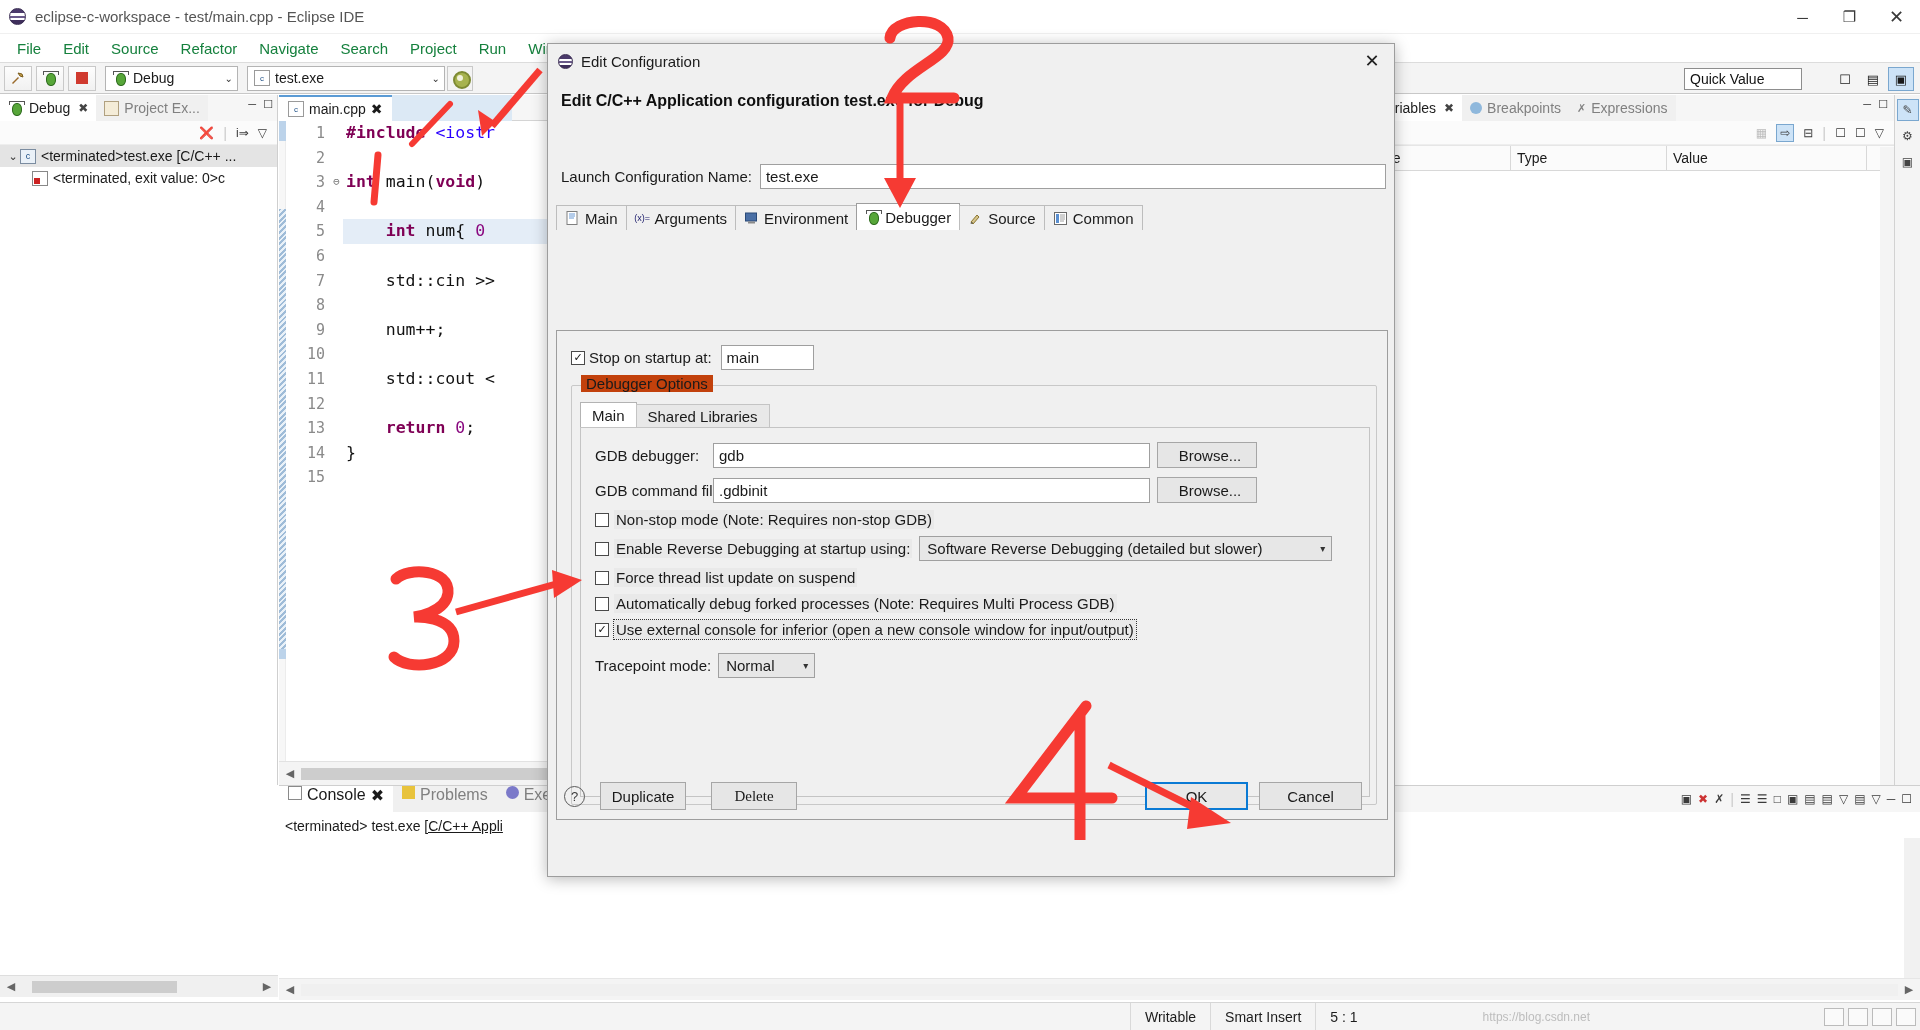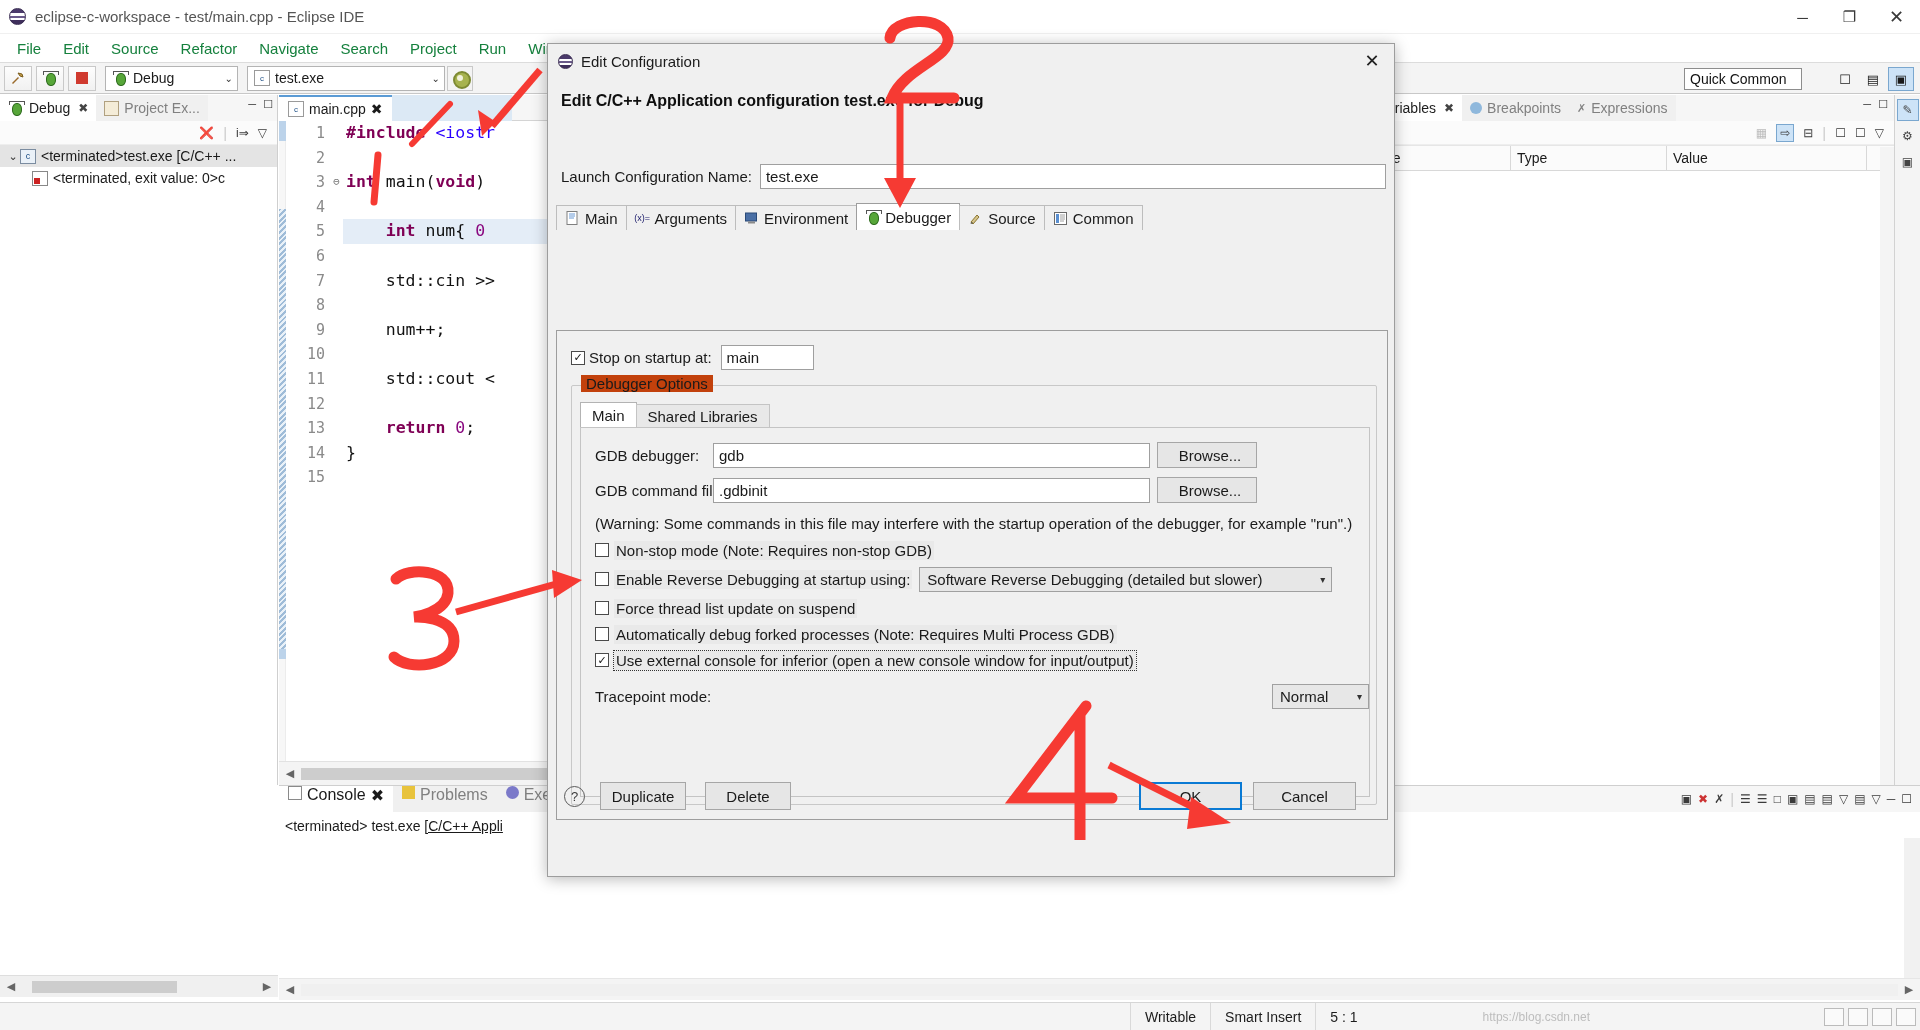--- a/index.html
+++ b/index.html
@@ -296,21 +296,21 @@
   }
   #warntext { font-size:15px; margin:11px 14px 0 14px; line-height:1.33; }
   .opt { display:flex; align-items:center; margin-left:14px; margin-top:7px; }
   .opt .otxt { font-size:15px; margin-left:5px; background:#e9e9e9; padding:1px 2px; white-space:nowrap; }
   .opt.focusbox .otxt { outline:1px dotted #333; background:#e9e9e9; }
   .selbox {
     margin-left:7px; height:25px; border:1px solid #a0a0a0; background:#e7e7e7;
     font-size:15px; display:flex; align-items:center; padding:0 6px 0 7px; white-space:nowrap;
   }
   .selbox .arr { margin-left:auto; padding-left:16px; font-size:10px; color:#333; }
-  #tracerow { display:flex; align-items:center; margin:14px 0 0 14px;justify-content:space-between; }
+  #tracerow { display:flex; align-items:center; margin:14px 0 0 14px; }
   #dlgbtnrow {
     position:absolute; left:0; bottom:0; width:848px; height:56px;
     display:flex; align-items:center; padding:0 16px;
   }
   .helpq {
     width:21px;height:21px;border-radius:50%;border:1.6px solid #5a5a5a;
     display:flex;align-items:center;justify-content:center;font-size:13px;color:#3a3a3a;flex:none;
   }
   .dbtn {
     height:28px; min-width:86px; border:1px solid #a6a6a6; background:#e6e6e6;
@@ -370,21 +370,21 @@
     <span class="cb-arrow">⌄</span>
   </div>
   <div class="tb-combo" style="width:198px;">
     <span class="cfile" style="margin-right:5px;">c</span>
     <span>test.exe</span>
     <span class="cb-arrow">⌄</span>
   </div>
   <div style="width:26px;height:25px;margin-left:2px;border:1px solid #c9c9c9;display:flex;align-items:center;justify-content:center;">
       <span class="gear"></span>
     </div>
-  <div id="qaccess">Quick Common</div>
+  <div id="qaccess">Quick Value</div>
   <div class="tb-right-icons">
     <div class="tb-ricon">☐</div>
     <div class="tb-ricon">▤</div>
     <div class="tb-ricon sel">▣</div>
   </div>
 </div>
 
 <div id="debugview">
   <div class="vtabs">
     <div class="vtab">
@@ -669,21 +669,20 @@
             <span class="flbl" style="width:118px;">GDB debugger:</span>
             <div class="finp" style="width:437px;">gdb</div>
             <div class="fbtn">Browse...</div>
           </div>
           <div class="fldrow" style="margin-top:9px;">
             <span class="flbl" style="width:118px;">GDB command file:</span>
             <div class="finp" style="width:437px;">.gdbinit</div>
             <div class="fbtn">Browse...</div>
           </div>
 
-          <div id="warntext">(Warning: Some commands in this file may interfere with the startup operation of the debugger, for example "run".)</div>
 
           <div class="opt">
             <span class="cbx"></span>
             <span class="otxt">Non-stop mode (Note: Requires non-stop GDB)</span>
           </div>
 
           <div class="opt">
             <span class="cbx"></span>
             <span class="otxt">Enable Reverse Debugging at startup using:</span>
             <div class="selbox" style="width:413px;">
@@ -714,21 +713,21 @@
               <span class="arr">▾</span>
             </div>
           </div>
         </div>
       </div>
     </div>
 
     <div id="dlgbtnrow">
       <div class="helpq">?</div>
       <div class="dbtn" style="margin-left:15px;">Duplicate</div>
-      <div class="dbtn" style="margin-left:19px;">Delete</div>
+      <div class="dbtn" style="margin-left:25px;font-family:Liberation Serif, serif;">Delete</div>
       <div class="dbtn primary" style="margin-left:348px;width:103px;">OK</div>
       <div class="dbtn" style="margin-left:11px;width:103px;">Cancel</div>
     </div>
   </div>
 </div>
 
 <svg class="anno" style="left:470px;top:60px;width:80px;height:110px;" viewBox="0 0 80 110">
   <path d="M70 10 L22 66" stroke="#f63a33" stroke-width="7" fill="none"></path>
   <path d="M8 50 L26 62 L12 76 Z" fill="#f63a33"></path>
 </svg>

